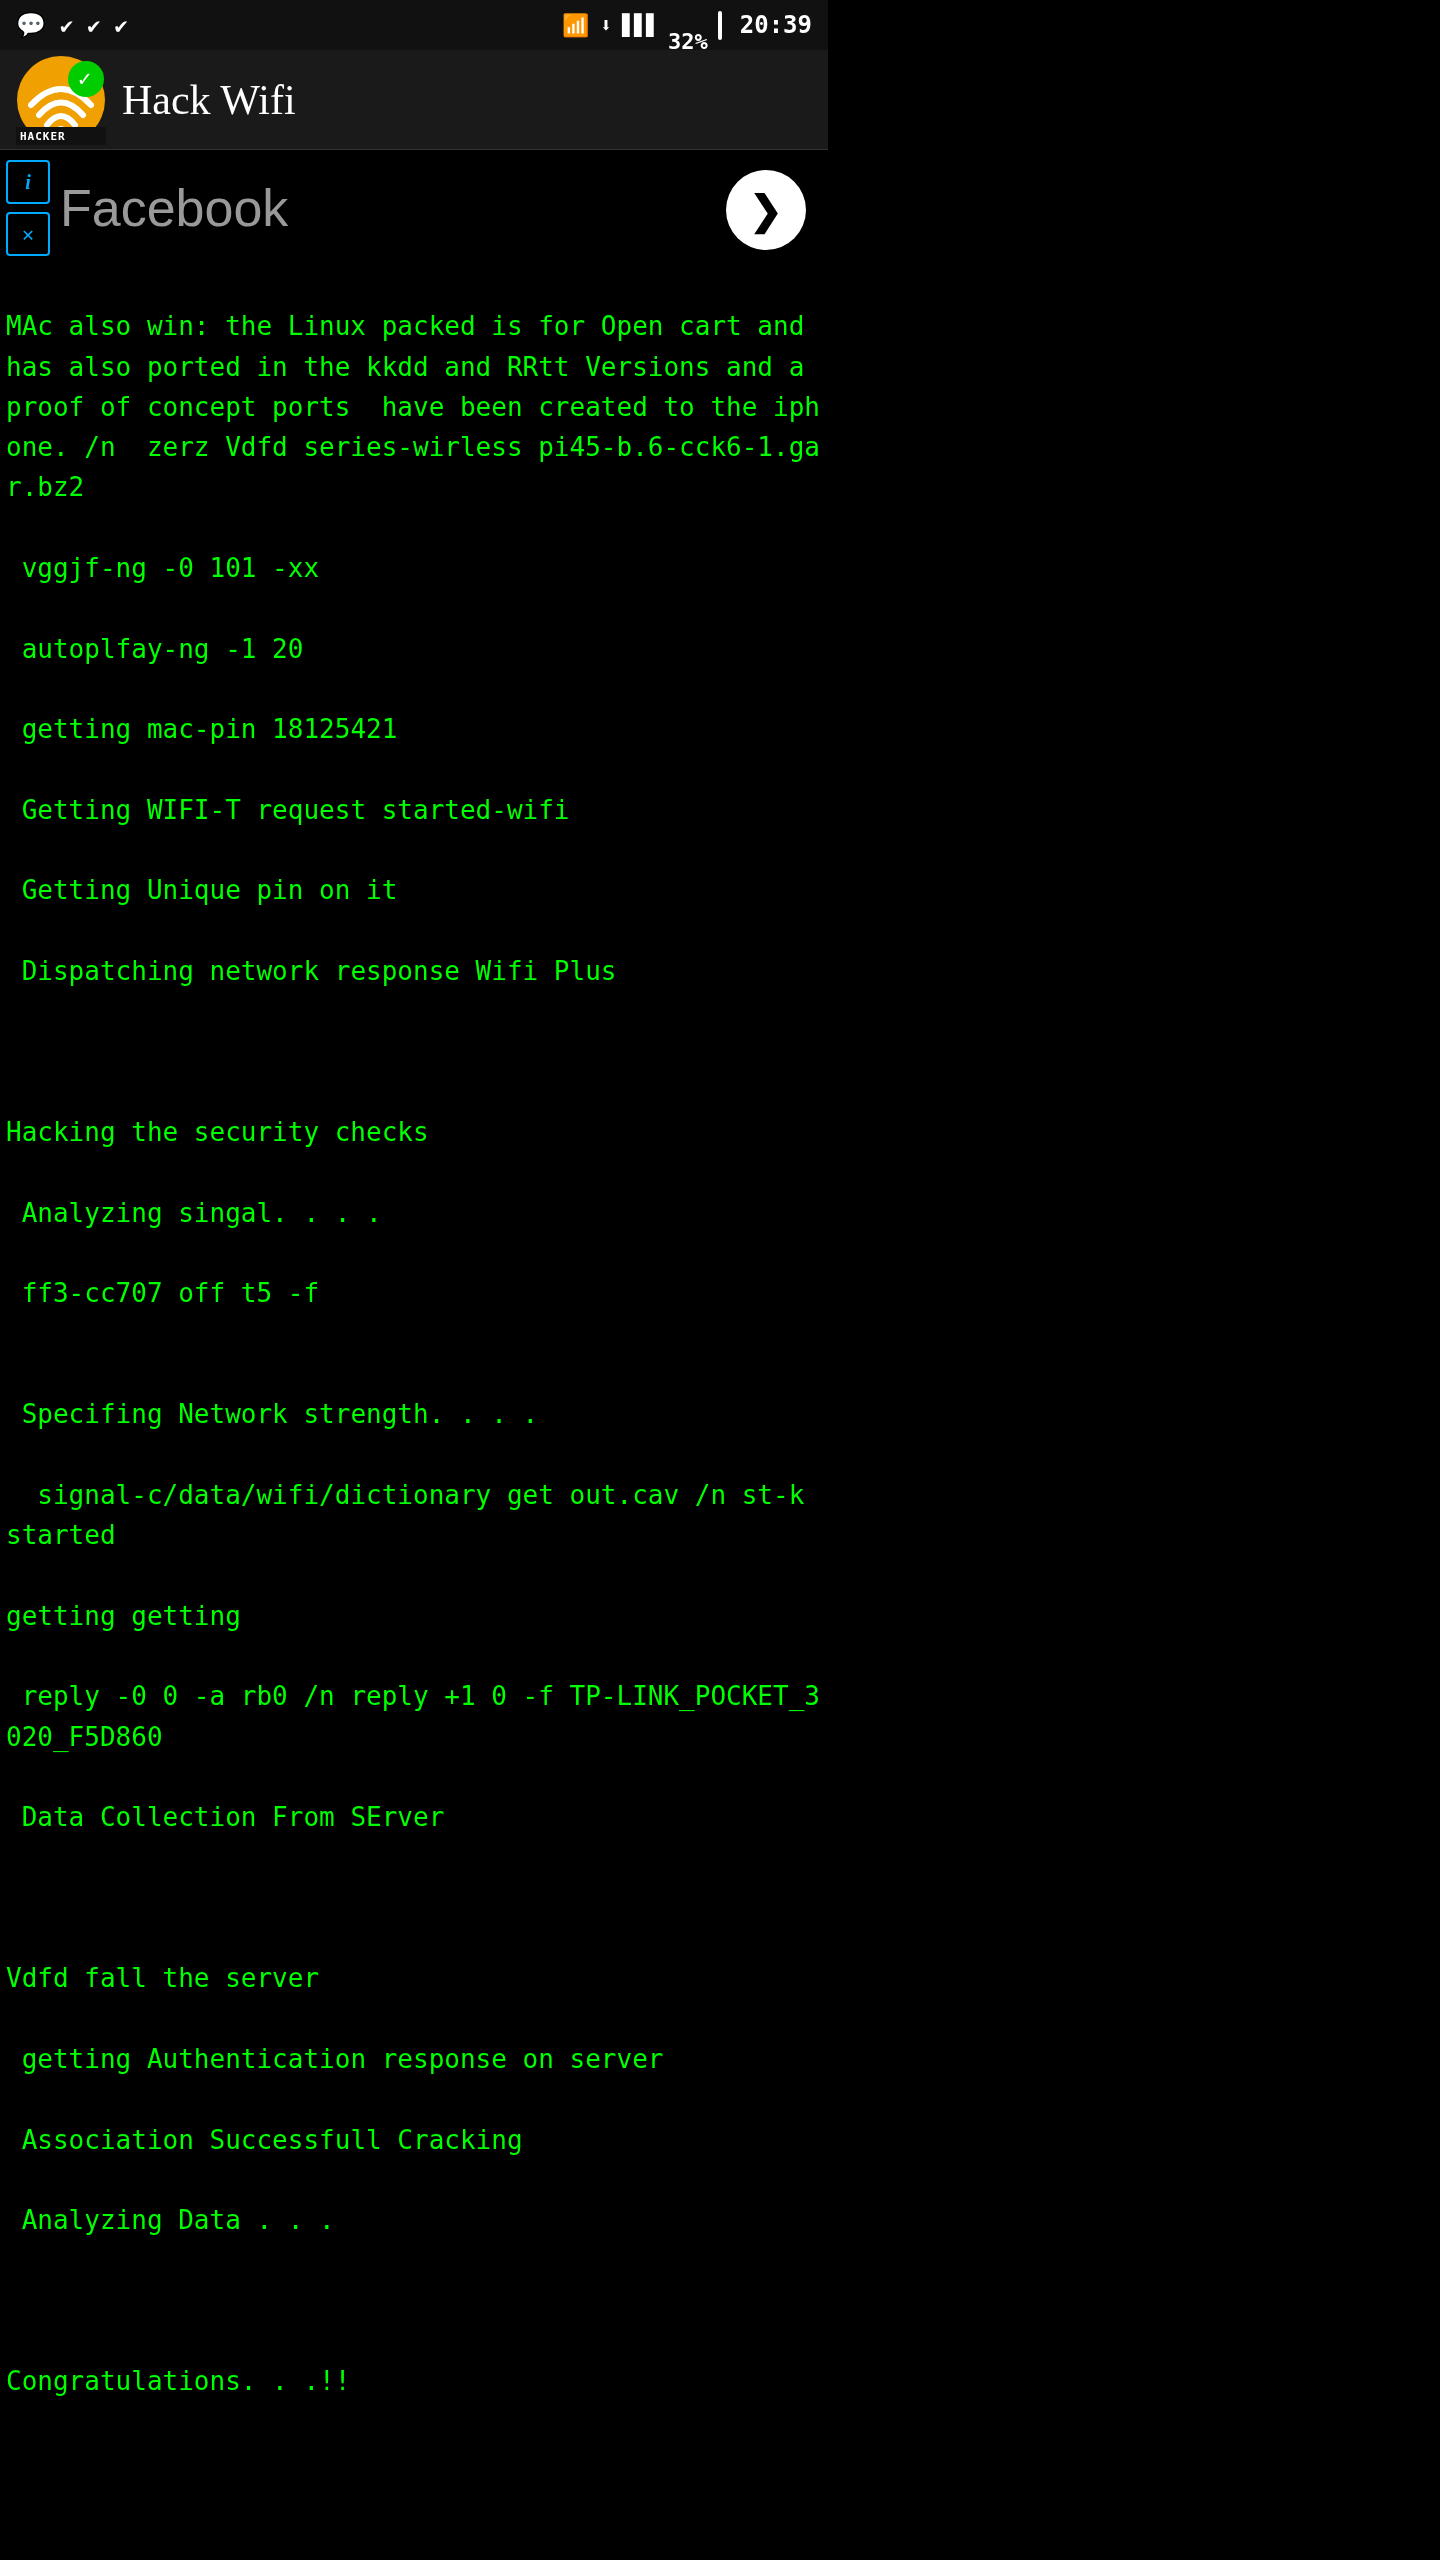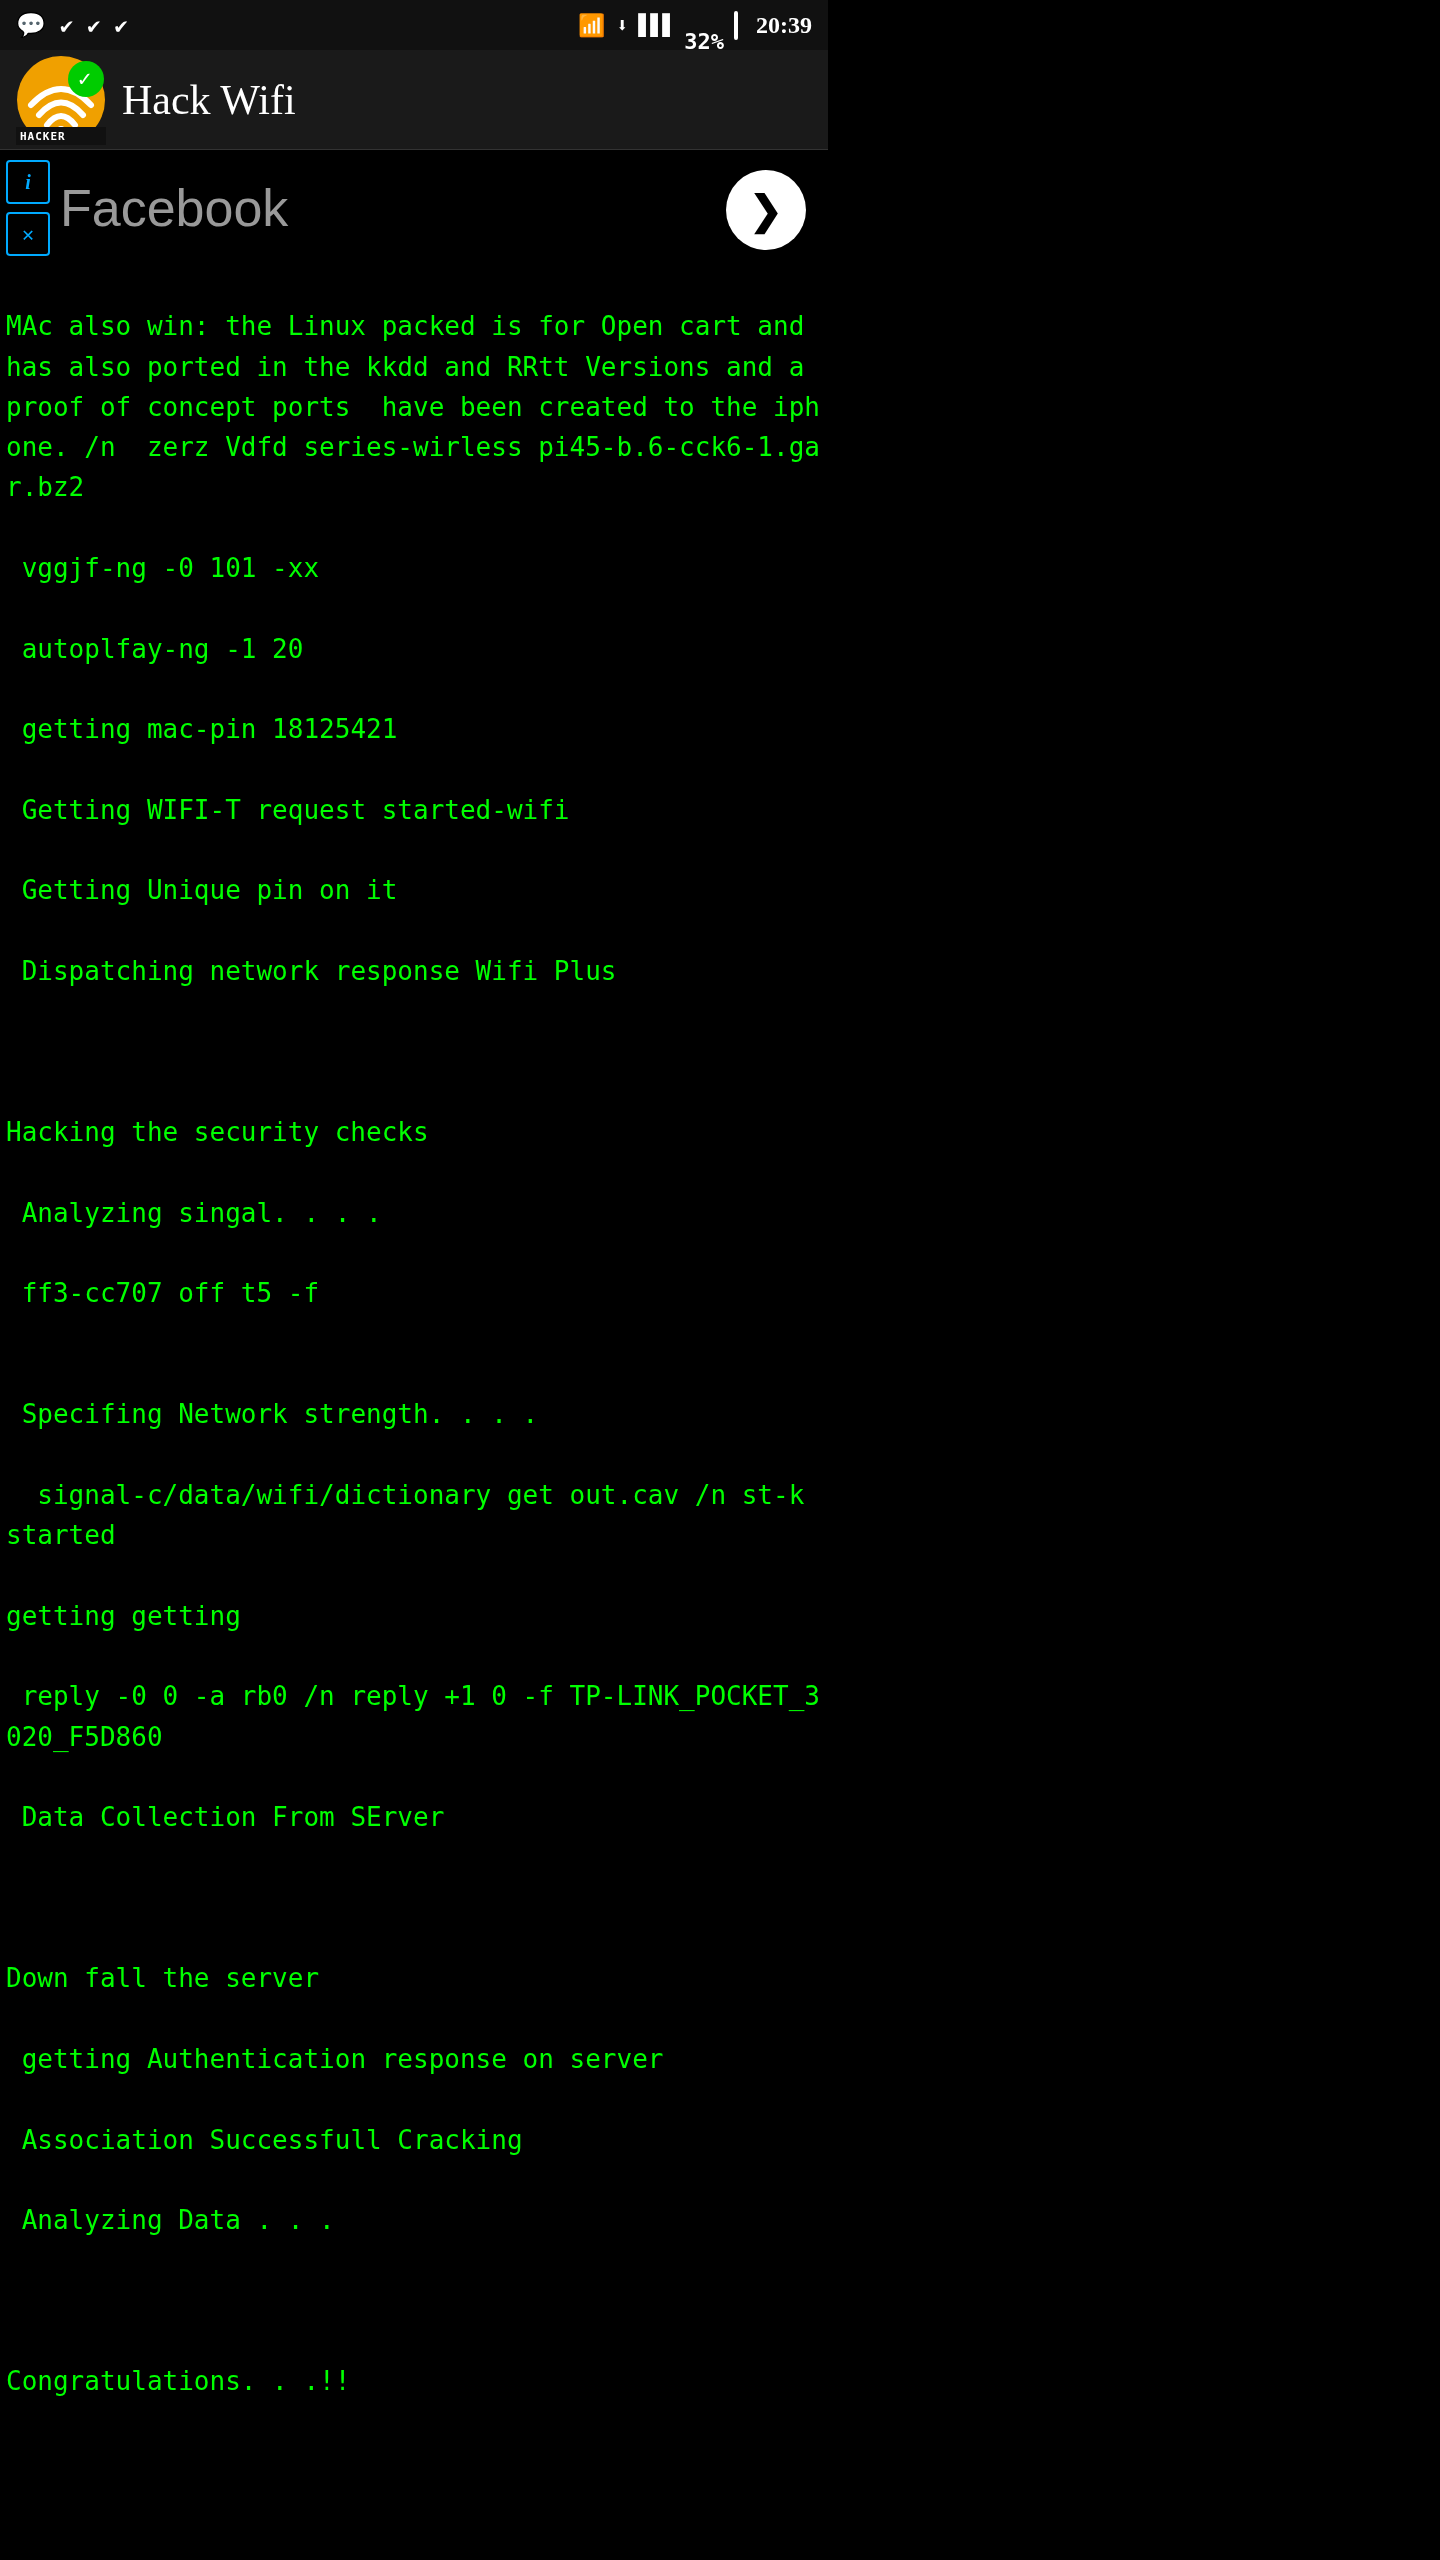--- a/index.html
+++ b/index.html
@@ -184,21 +184,21 @@
 
     <span style="font-size:20px;">⬇</span>
 
     <span style="font-size:20px;">▋▋▋</span>
 
     <span style="font-size:22px; color:#fff;margin-top:32px;">32%</span>
     <span>
       <span class="battery-body"><span class="battery-fill"></span></span><span class="battery-tip"></span>
     </span>
 
-    <span style="font-size:24px; color:#fff; margin-left:6px;font-family:Liberation Serif, serif;">20:39</span>
+    <span style="font-size:24px; color:#fff; margin-left:6px;">20:39</span>
   </div>
 </div>
 
 <div class="app-header">
   <div class="app-logo">
     
     <svg viewBox="0 0 90 90" xmlns="http://www.w3.org/2000/svg">
 
       <circle cx="45" cy="45" r="44" fill="#f0a000"></circle>
 
@@ -265,21 +265,21 @@
 <span>  signal-c/data/wifi/dictionary get out.cav /n st-k started</span>
 
 <span>getting getting</span>
 
 <span> reply -0 0 -a rb0 /n reply +1 0 -f TP-LINK_POCKET_3020_F5D860</span>
 
 <span> Data Collection From SErver</span>
 
 
 
-<span>Down fall the server</span>
+<span>Vdfd fall the server</span>
 
 <span> getting Authentication response on server</span>
 
 <span> Association Successfull Cracking</span>
 
 <span> Analyzing Data . . .</span>
 
 
 
 <span>Congratulations. . .!!</span>

